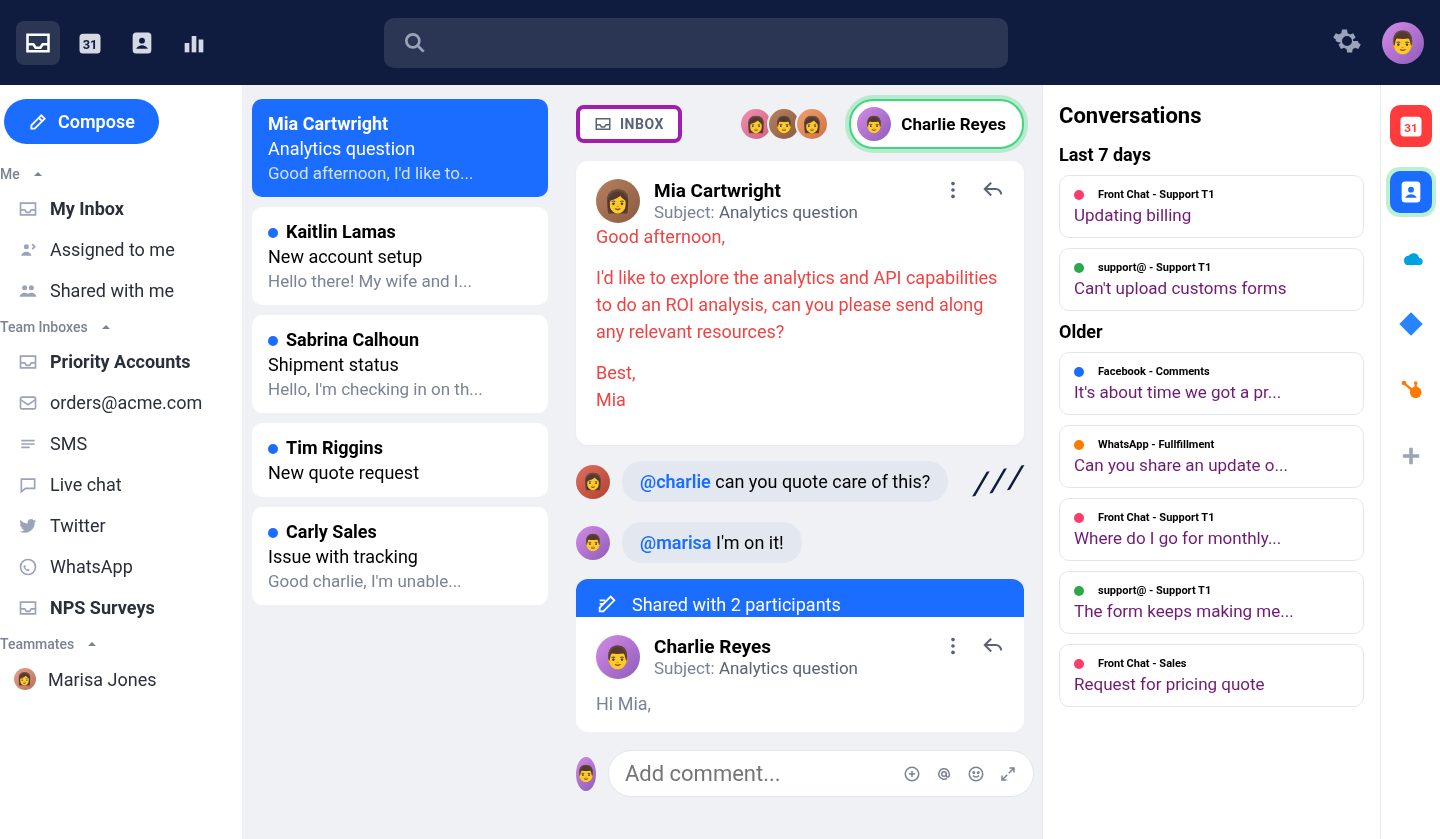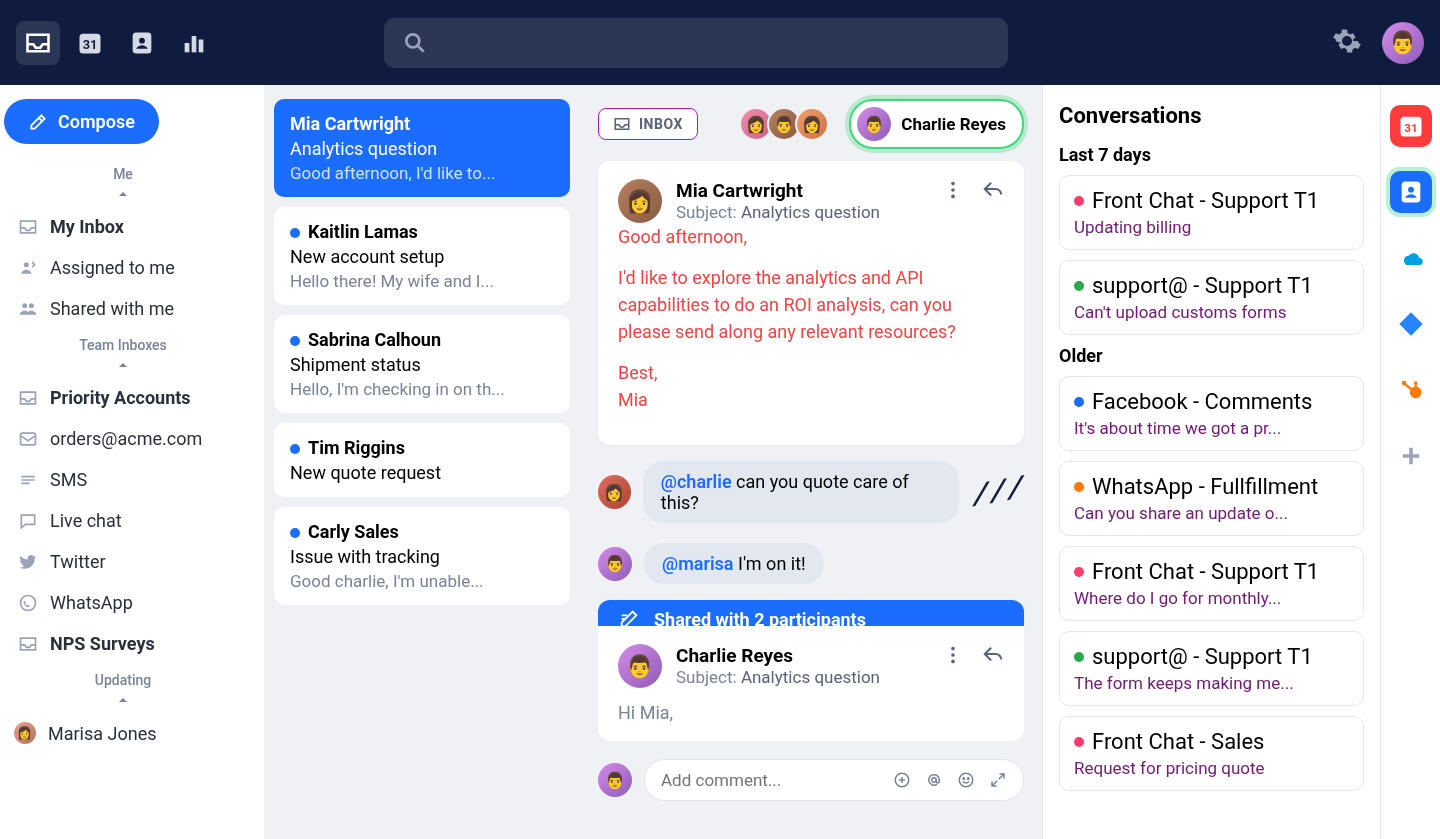--- a/index.html
+++ b/index.html
@@ -9,42 +9,42 @@
 .topbar-icon { width: 44px; height: 44px; display: flex; align-items: center; justify-content: center; border-radius: 8px; cursor: pointer; color: #d4d9e4; }
 .topbar-icon.active { background: #2a3654; color: #fff; }
 .topbar-icon svg { width: 28px; height: 28px; }
 .search-bar { flex: 0 0 624px; margin-left: 160px; height: 50px; background: #2a3654; border-radius: 10px; display: flex; align-items: center; padding: 0 18px; }
 .search-bar svg { width: 26px; height: 26px; color: #9aa3b8; }
 .topbar-right { margin-left: auto; display: flex; align-items: center; gap: 20px; }
 .settings-icon { color: #9aa3b8; cursor: pointer; }
 .settings-icon svg { width: 30px; height: 30px; }
 .user-avatar { width: 42px; height: 42px; border-radius: 50%; background: linear-gradient(135deg,#d48be8,#8e5cb8); display:flex; align-items:center; justify-content:center; font-size:22px; }
 .main { flex: 1; display: flex; overflow: hidden; }
-.sidebar { width: 264px; background: #fff; padding: 14px 8px 14px 0; display: flex; flex-direction: column; gap: 4px; overflow-y: auto; }
+.sidebar { width: 242px; background: #fff; padding: 14px 8px 14px 0; display: flex; flex-direction: column; gap: 4px; overflow-y: auto; }
 .compose-btn { margin: 0 0 12px 4px; padding: 12px 24px; background: #1a6dff; color: #fff; border: none; border-radius: 24px; font-size: 18px; font-weight: 600; display: inline-flex; align-items: center; gap: 10px; cursor: pointer; width: fit-content; }
 .compose-btn svg { width: 20px; height: 20px; }
-.section-header { font-size: 14px; color: #7a8396; font-weight: 500; padding: 6px 10px 4px 0; display: flex; align-items: center; gap: 6px; flex-direction: column; }
+.section-header { font-size: 14px; color: #7a8396; font-weight: 500; padding: 6px 10px 4px 0; display: flex; align-items: center; gap: 12px; }
 .section-header svg { width: 12px; height: 12px; }
 .nav-item { display: flex; align-items: center; gap: 12px; padding: 8px 10px 8px 18px; font-size: 18px; color: #2a2f3a; cursor: pointer; border-radius: 6px; }
 .nav-item.sub { }
 .nav-item.bold { font-weight: 700; }
 .nav-item svg { width: 20px; height: 20px; color: #9aa3b8; flex-shrink: 0; }
 .nav-item .teammate-avatar { width: 22px; height: 22px; border-radius: 50%; background: linear-gradient(135deg,#e8a48b,#b86e5c); display:flex;align-items:center;justify-content:center;font-size:12px;}
 .conv-list { width: 316px; background: #f0f1f4; padding: 14px 10px; display: flex; flex-direction: column; gap: 10px; overflow-y: auto; }
 .conv-card { background: #fff; border-radius: 10px; padding: 14px 16px; cursor: pointer; }
 .conv-card.selected { background: #1a6dff; color: #fff; }
 .conv-card .dot { width: 10px; height: 10px; border-radius: 50%; background: #1a6dff; display: inline-block; margin-right: 8px; }
 .conv-card .name { font-size: 18px; font-weight: 700; }
 .conv-card .subject { font-size: 18px; margin-top: 4px; }
 .conv-card .preview { font-size: 17px; color: #7a8396; margin-top: 4px; white-space: nowrap; overflow: hidden; text-overflow: ellipsis; }
 .conv-card.selected .preview { color: #d0e0ff; }
 .conv-card.selected .subject { color: #fff; }
 .thread { flex: 1; background: #f0f1f4; padding: 14px 18px; display: flex; flex-direction: column; gap: 12px; overflow-y: auto; }
 .thread-header { display: flex; align-items: center; gap: 12px; }
-.inbox-pill { border: 1px solid #a21caf; border-radius: 8px; padding: 6px 14px; display: flex; align-items: center; gap: 8px; font-size: 14px; font-weight: 700; color: #5a6278; letter-spacing: 0.5px; background:#fff; }
+.inbox-pill { border: 4px solid #a21caf; border-radius: 8px; padding: 6px 14px; display: flex; align-items: center; gap: 8px; font-size: 14px; font-weight: 700; color: #5a6278; letter-spacing: 0.5px; background:#fff; }
 .inbox-pill svg { width: 18px; height: 18px; }
 .watchers { margin-left: auto; display: flex; align-items: center; gap: -8px; }
 .watcher-avatar { width: 34px; height: 34px; border-radius: 50%; margin-left: -6px; border: 2px solid #f0f1f4; display:flex;align-items:center;justify-content:center;font-size:16px; }
 .assignee-pill { margin-left: 8px; background: #fff; border: 2px solid #3dd87a; box-shadow: 0 0 0 4px rgba(61,216,122,0.3); border-radius: 24px; padding: 6px 16px 6px 6px; display: flex; align-items: center; gap: 10px; }
 .assignee-pill .watcher-avatar { margin-left: 0; border:none; }
 .assignee-pill .name { font-size: 17px; font-weight: 700; }
 .msg-card { background: #fff; border-radius: 12px; padding: 18px 20px; box-shadow: 0 1px 3px rgba(0,0,0,0.04); }
 .msg-header { display: flex; gap: 14px; align-items: flex-start; }
 .msg-avatar { width: 44px; height: 44px; border-radius: 50%; flex-shrink: 0; display:flex;align-items:center;justify-content:center;font-size:22px; }
 .msg-from { font-size: 19px; font-weight: 700; }
@@ -52,34 +52,34 @@
 .msg-subject-line .label { color: #7a8396; }
 .msg-actions { margin-left: auto; display: flex; gap: 18px; color: #5a6278; }
 .msg-actions svg { width: 22px; height: 22px; cursor: pointer; }
 .msg-body { font-size: 18px; line-height: 1.5; color: #ef4444; }
 .msg-body p { margin-bottom: 14px; }
 .comment-row { display: flex; align-items: center; gap: 12px; margin: 4px 0; }
 .comment-avatar { width: 34px; height: 34px; border-radius: 50%; display:flex;align-items:center;justify-content:center;font-size:16px; }
 .comment-bubble { background: #e3e8f0; border-radius: 20px; padding: 10px 18px; font-size: 18px; }
 .comment-bubble .mention { color: #1a6dff; font-weight: 600; }
 .spark { margin-left: auto; font-size: 28px; color: #0f1c3f; font-weight:700; letter-spacing:-2px; transform:rotate(-10deg);}
-.shared-banner { background: #1a6dff; color: #fff; border-radius: 12px 12px 0 0; padding: 8px 20px; display: flex; align-items: center; gap: 14px; font-size: 18px; font-weight: 700; margin-bottom:-12px; }
+.shared-banner { background: #1a6dff; color: #fff; border-radius: 12px 12px 0 0; padding: 14px 20px; display: flex; align-items: center; gap: 14px; font-size: 18px; font-weight: 400; margin-bottom:-12px; }
 .shared-banner svg { width: 22px; height: 22px; }
 .reply-card { background: #fff; border-radius: 0 0 12px 12px; padding: 18px 20px; }
 .reply-body-preview { margin-top: 14px; color: #7a8396; font-size: 18px; }
 .comment-input-row { display: flex; align-items: center; gap: 12px; margin-top: 6px; }
 .comment-input { flex: 1; background: #fff; border: 1px solid #e3e6ec; border-radius: 24px; padding: 10px 16px; display: flex; align-items: center; }
-.comment-input input { border: none; outline: none; font-size: 17px; flex: 1; color: #2a2f3a; }
+.comment-input input { border: none; outline: none; font-size: 22px; flex: 1; color: #2a2f3a; }
 .comment-input .tools { display: flex; gap: 14px; color: #7a8396; }
 .comment-input .tools svg { width: 18px; height: 18px; cursor: pointer; }
 .rightpanel { width: 338px; background: #fff; padding: 18px 16px; overflow-y: auto; border-left: 1px solid #e8eaef; }
 .rightpanel h2 { font-size: 22px; font-weight: 700; margin-bottom: 16px; }
 .rp-section-title { font-size: 18px; font-weight: 700; margin: 8px 0 10px; }
 .rp-card { border: 1px solid #e3e6ec; border-radius: 10px; padding: 12px 14px; margin-bottom: 10px; cursor: pointer; }
-.rp-card .title-row { display: flex; align-items: center; gap: 8px; font-size: 22px; font-weight: 400; }
+.rp-card .title-row { display: flex; align-items: center; gap: 14px; font-size: 11px; font-weight: 700; }
 .rp-card .status-dot { width: 10px; height: 10px; border-radius: 50%; flex-shrink: 0; }
 .rp-card .desc { font-size: 17px; color: #701a75; margin-top: 4px; white-space: nowrap; overflow: hidden; text-overflow: ellipsis; }
 .apprail { width: 60px; background: #fff; border-left: 1px solid #e8eaef; display: flex; flex-direction: column; align-items: center; gap: 24px; padding-top: 20px; }
 .apprail-icon { width: 42px; height: 42px; border-radius: 10px; display: flex; align-items: center; justify-content: center; cursor: pointer; }
 .apprail-icon svg { width: 28px; height: 28px; }
 .apprail-icon.active { box-shadow: 0 0 0 4px rgba(61,216,122,0.35); background: #1a6dff; color:#fff; border-radius:10px;}
 .av-orange{background:linear-gradient(135deg,#f0a070,#d07040);}
 .av-brown{background:linear-gradient(135deg,#b88060,#8a5a40);}
 .av-pink{background:linear-gradient(135deg,#f090b0,#d06080);}
 .av-purple{background:linear-gradient(135deg,#d48be8,#8e5cb8);}
@@ -209,21 +209,21 @@
           </svg>
           <span>WhatsApp</span>
         </div>
       <div class="nav-item bold">
           <svg viewBox="0 0 24 24" fill="none" stroke="currentColor" stroke-width="2">
             <path d="M3 5h18v14H3z M3 13h5l2 3h4l2-3h5"></path>
           </svg>
           <span>NPS Surveys</span>
         </div>
       <div class="section-header">
-          <span>Updating</span>
+          <span>Teammates</span>
           <svg viewBox="0 0 12 12" fill="currentColor">
             <path d="M2 8l4-4 4 4z"></path>
           </svg>
         </div>
       <div class="nav-item" style="padding-left:14px">
           <div class="teammate-avatar av-red">👩</div>
           <span>Marisa Jones</span>
         </div>
     </div>
 

